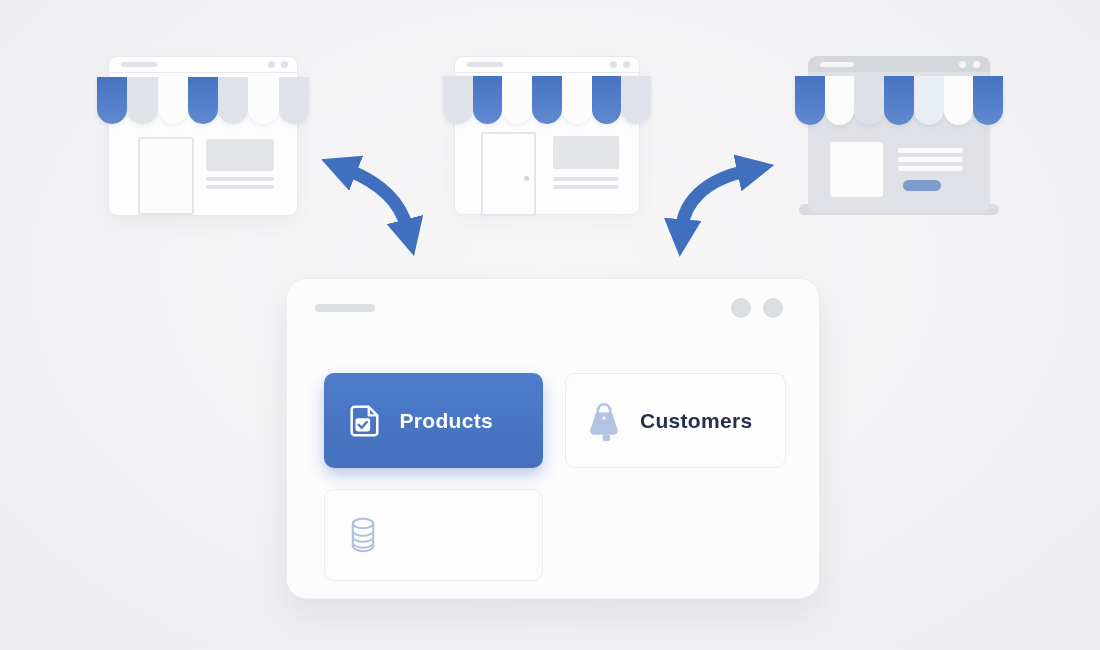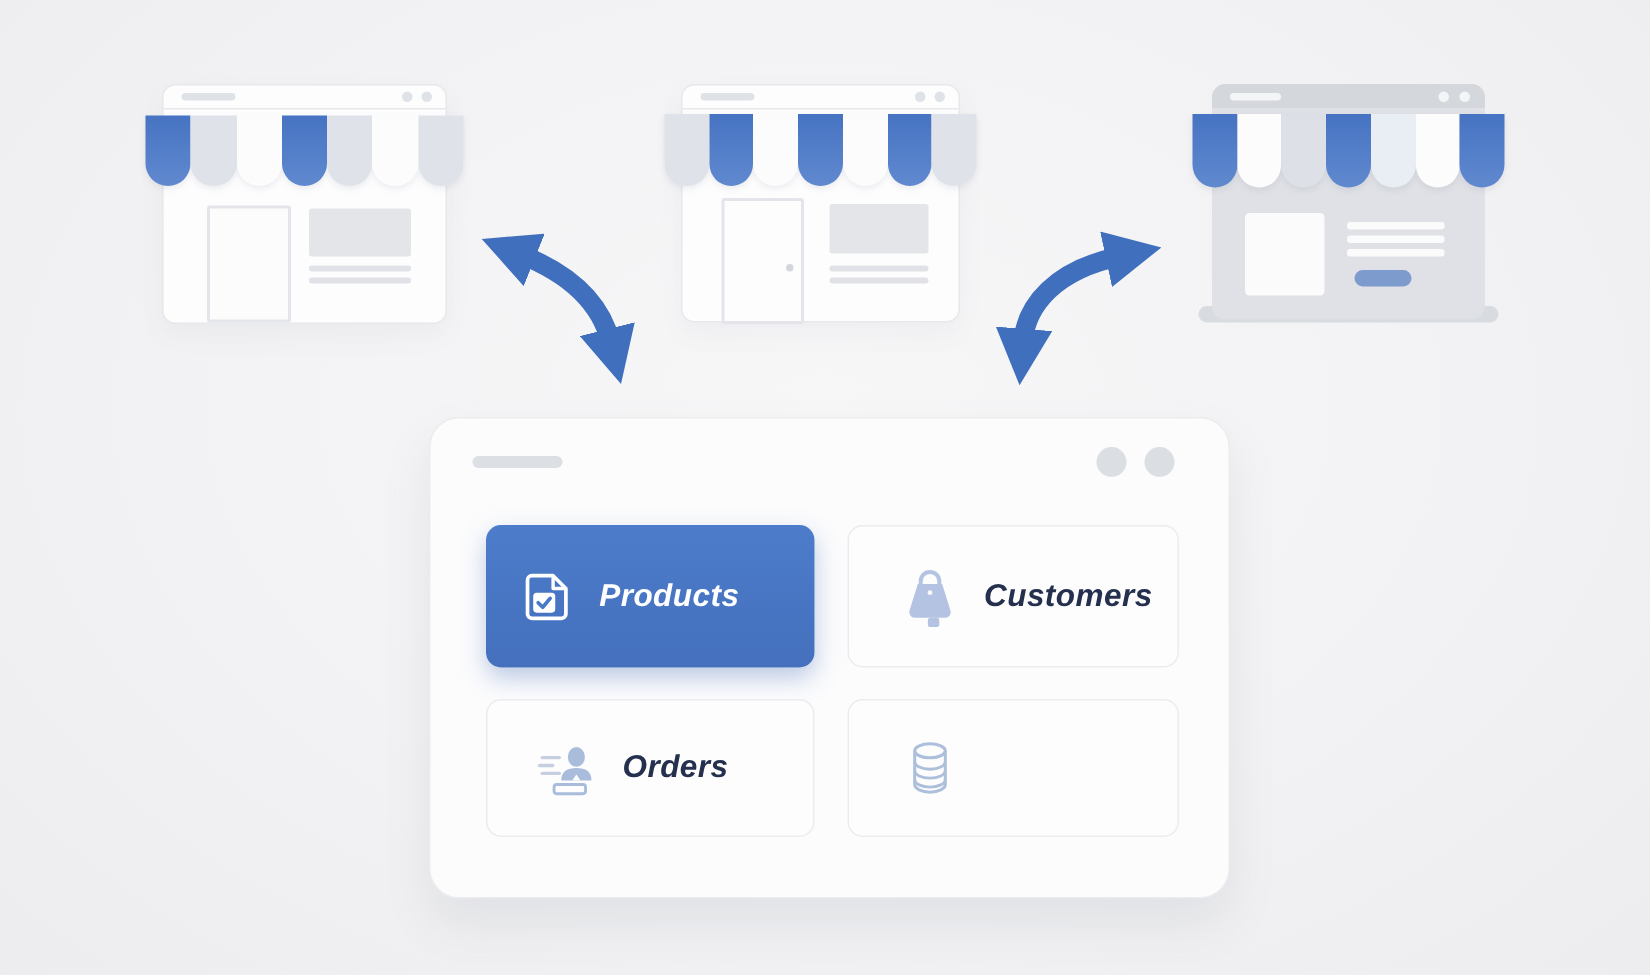--- a/index.html
+++ b/index.html
@@ -42,23 +42,23 @@
 
   
   .arrows{position:absolute;inset:0;pointer-events:none;}
 
   
   .card{position:absolute;left:286px;top:278px;width:532px;height:319px;background:#fcfcfd;
         border:1px solid #ececef;border-radius:20px;box-shadow:0 16px 32px rgba(110,118,135,.12);}
   .card-pill{position:absolute;left:28px;top:25px;width:60px;height:8px;border-radius:4px;background:#dcdfe4;}
   .card-dot{position:absolute;top:19px;width:20px;height:20px;border-radius:50%;background:#dbdee3;}
   .card-dot.d1{left:444px;} .card-dot.d2{left:476px;}
-  .grid{position:absolute;left:37px;top:71px;display:grid;grid-template-columns:219px 221px;
-        grid-template-rows:95px 92px;column-gap:22px;row-gap:21px;font-style:italic;}
-  .tile{display:flex;align-items:center;padding-left:33px;gap:15px;border-radius:10px;
+  .grid{position:absolute;left:37px;top:94px;display:grid;grid-template-columns:219px 221px;
+        grid-template-rows:95px 92px;column-gap:22px;row-gap:21px;}
+  .tile{display:flex;align-items:center;padding-left:17px;gap:15px;border-radius:10px;
         background:#fdfdfe;border:1.5px solid #ebecef;cursor:pointer;box-sizing:border-box;}
   .tile .label{font-size:21px;font-weight:bold;color:#25304e;letter-spacing:.3px;white-space:nowrap;}
   .tile.active{background:linear-gradient(#4c7cca,#4470bd);border:none;
         box-shadow:0 7px 16px rgba(70,110,180,.35);padding-left:18.5px;}
   .tile.active .label{color:#ffffff;}
   .icon{width:42px;flex:0 0 42px;display:flex;align-items:center;justify-content:center;}
 </style>
 </head>
 <body>
 
@@ -174,34 +174,20 @@
           <svg width="42" height="45" viewBox="0 0 44 47">
             <path d="M15.5 16 v-3 a6.5 6.5 0 0 1 13 0 v3" fill="none" stroke="#b3c3e1" stroke-width="2.8"></path>
             <path d="M13.5 15 H30.5 L36.3 33.5 A3.8 3.8 0 0 1 32.6 38.5 H11.4 A3.8 3.8 0 0 1 7.7 33.5 L13.5 15 Z" fill="#b3c3e1"></path>
             <circle cx="22" cy="21" r="1.7" fill="#ffffff" opacity="0.9"></circle>
             <rect x="20.5" y="38.5" width="8" height="6.5" rx="2" fill="#b3c3e1"></rect>
           </svg>
         </span>
         <span class="label">Customers</span>
       </div>
 
-      <div class="tile">
-        <span class="icon">
-          <svg width="45" height="41" viewBox="0 0 48 43">
-            <path d="M4 13 h13" stroke="#c5cfe0" stroke-width="2.6" stroke-linecap="round"></path>
-            <path d="M2 19 h10" stroke="#c5cfe0" stroke-width="2.6" stroke-linecap="round"></path>
-            <path d="M4 25 h13" stroke="#c5cfe0" stroke-width="2.6" stroke-linecap="round"></path>
-            <ellipse cx="30" cy="12.5" rx="6.5" ry="7.5" fill="#a9bcdc"></ellipse>
-            <path d="M18.5 30.5 C18.5 23.5 23 21 30 21 C37 21 41.5 23.5 41.5 30.5 Z" fill="#a9bcdc"></path>
-            <path d="M26.8 30.5 L30 25.8 L33.2 30.5 Z" fill="#fdfdfe"></path>
-            <rect x="13" y="33.5" width="24" height="7" rx="2" fill="#fdfdfe" stroke="#a9bcdc" stroke-width="2.2"></rect>
-          </svg>
-        </span>
-        <span class="label">Orders</span>
-      </div>
 
       <div class="tile">
         <span class="icon">
           <svg width="34" height="42" viewBox="0 0 40 46">
             <path d="M8 9.5 V36 C8 39.3 13.4 42 20 42 C26.6 42 32 39.3 32 36 V9.5" fill="#fdfdfe" stroke="#aebfdc" stroke-width="2.4"></path>
             <ellipse cx="20" cy="9.5" rx="12" ry="5.5" fill="#fdfdfe" stroke="#aebfdc" stroke-width="2.4"></ellipse>
             <path d="M8 18 C8 21.3 13.4 24 20 24 C26.6 24 32 21.3 32 18" fill="none" stroke="#aebfdc" stroke-width="2.2"></path>
             <path d="M8 25 C8 28.3 13.4 31 20 31 C26.6 31 32 28.3 32 25" fill="none" stroke="#aebfdc" stroke-width="2.2"></path>
             <path d="M8 32 C8 35.3 13.4 38 20 38 C26.6 38 32 35.3 32 32" fill="none" stroke="#aebfdc" stroke-width="2.2"></path>
           </svg>

